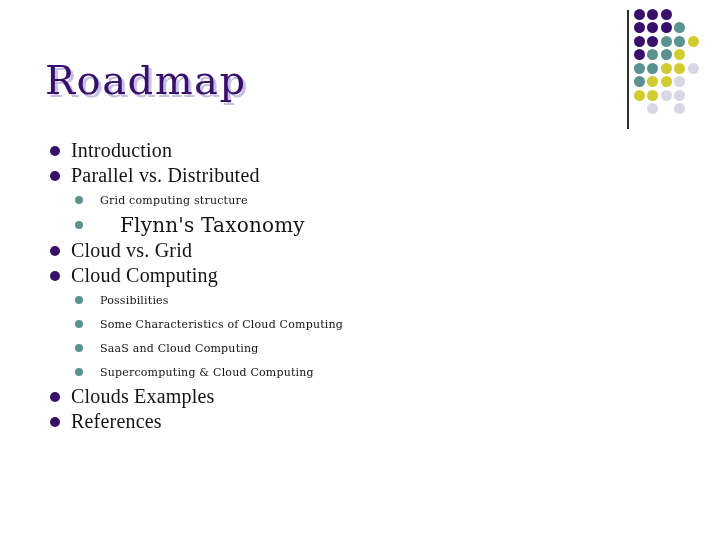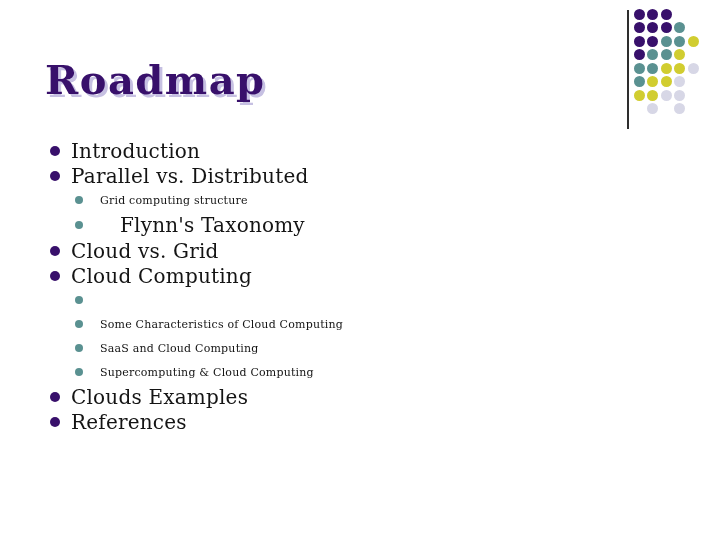--- a/index.html
+++ b/index.html
@@ -37,36 +37,36 @@
     position: absolute;
     width: 11px;
     height: 11px;
     border-radius: 50%;
   }
   .slide-title {
     position: absolute;
     left: 45px;
     top: 60px;
     font-size: 40px;
-    font-weight: bold;
+    font-weight: normal;
     line-height: 1;
     letter-spacing: 1.5px;
     color: var(--title-color);
     text-shadow: 3px 3px 0 var(--title-shadow-color);
   }
   .bullet-list {
     position: absolute;
     left: 50px;
     top: 138px;
     width: 640px;
     color: var(--text-color);
     letter-spacing: 0.2px;
   }
   .row { display: flex; align-items: center; }
-  .row.main { height: 25px; font-size: 20px; }
+  .row.main { height: 25px; font-size: 20px; font-family: Liberation Serif, serif; }
   .row.sub { height: 24px; font-size: 11px; }
   .row.sub-large { height: 26px; font-size: 20px; gap: 20px; }
   .dot-bullet { border-radius: 50%; flex: 0 0 auto; }
   .row.main .dot-bullet {
     width: 10px; height: 10px;
     margin-left: 0; margin-right: 11px;
     background: var(--main-bullet-color);
   }
   .row.sub .dot-bullet, .row.sub-large .dot-bullet {
     width: 8px; height: 8px;
@@ -137,20 +137,21 @@
       <div class="row main">
         <span class="dot-bullet"></span>
         <span>Cloud vs. Grid</span>
       </div>
       <div class="row main">
         <span class="dot-bullet"></span>
         <span>Cloud Computing</span>
       </div>
       <div class="row sub">
         <span class="dot-bullet"></span>
+        <span>Possibilities</span>
       </div>
       <div class="row sub">
         <span class="dot-bullet"></span>
         <span>Some Characteristics of Cloud Computing</span>
       </div>
       <div class="row sub">
         <span class="dot-bullet"></span>
         <span>SaaS and Cloud Computing</span>
       </div>
       <div class="row sub">

